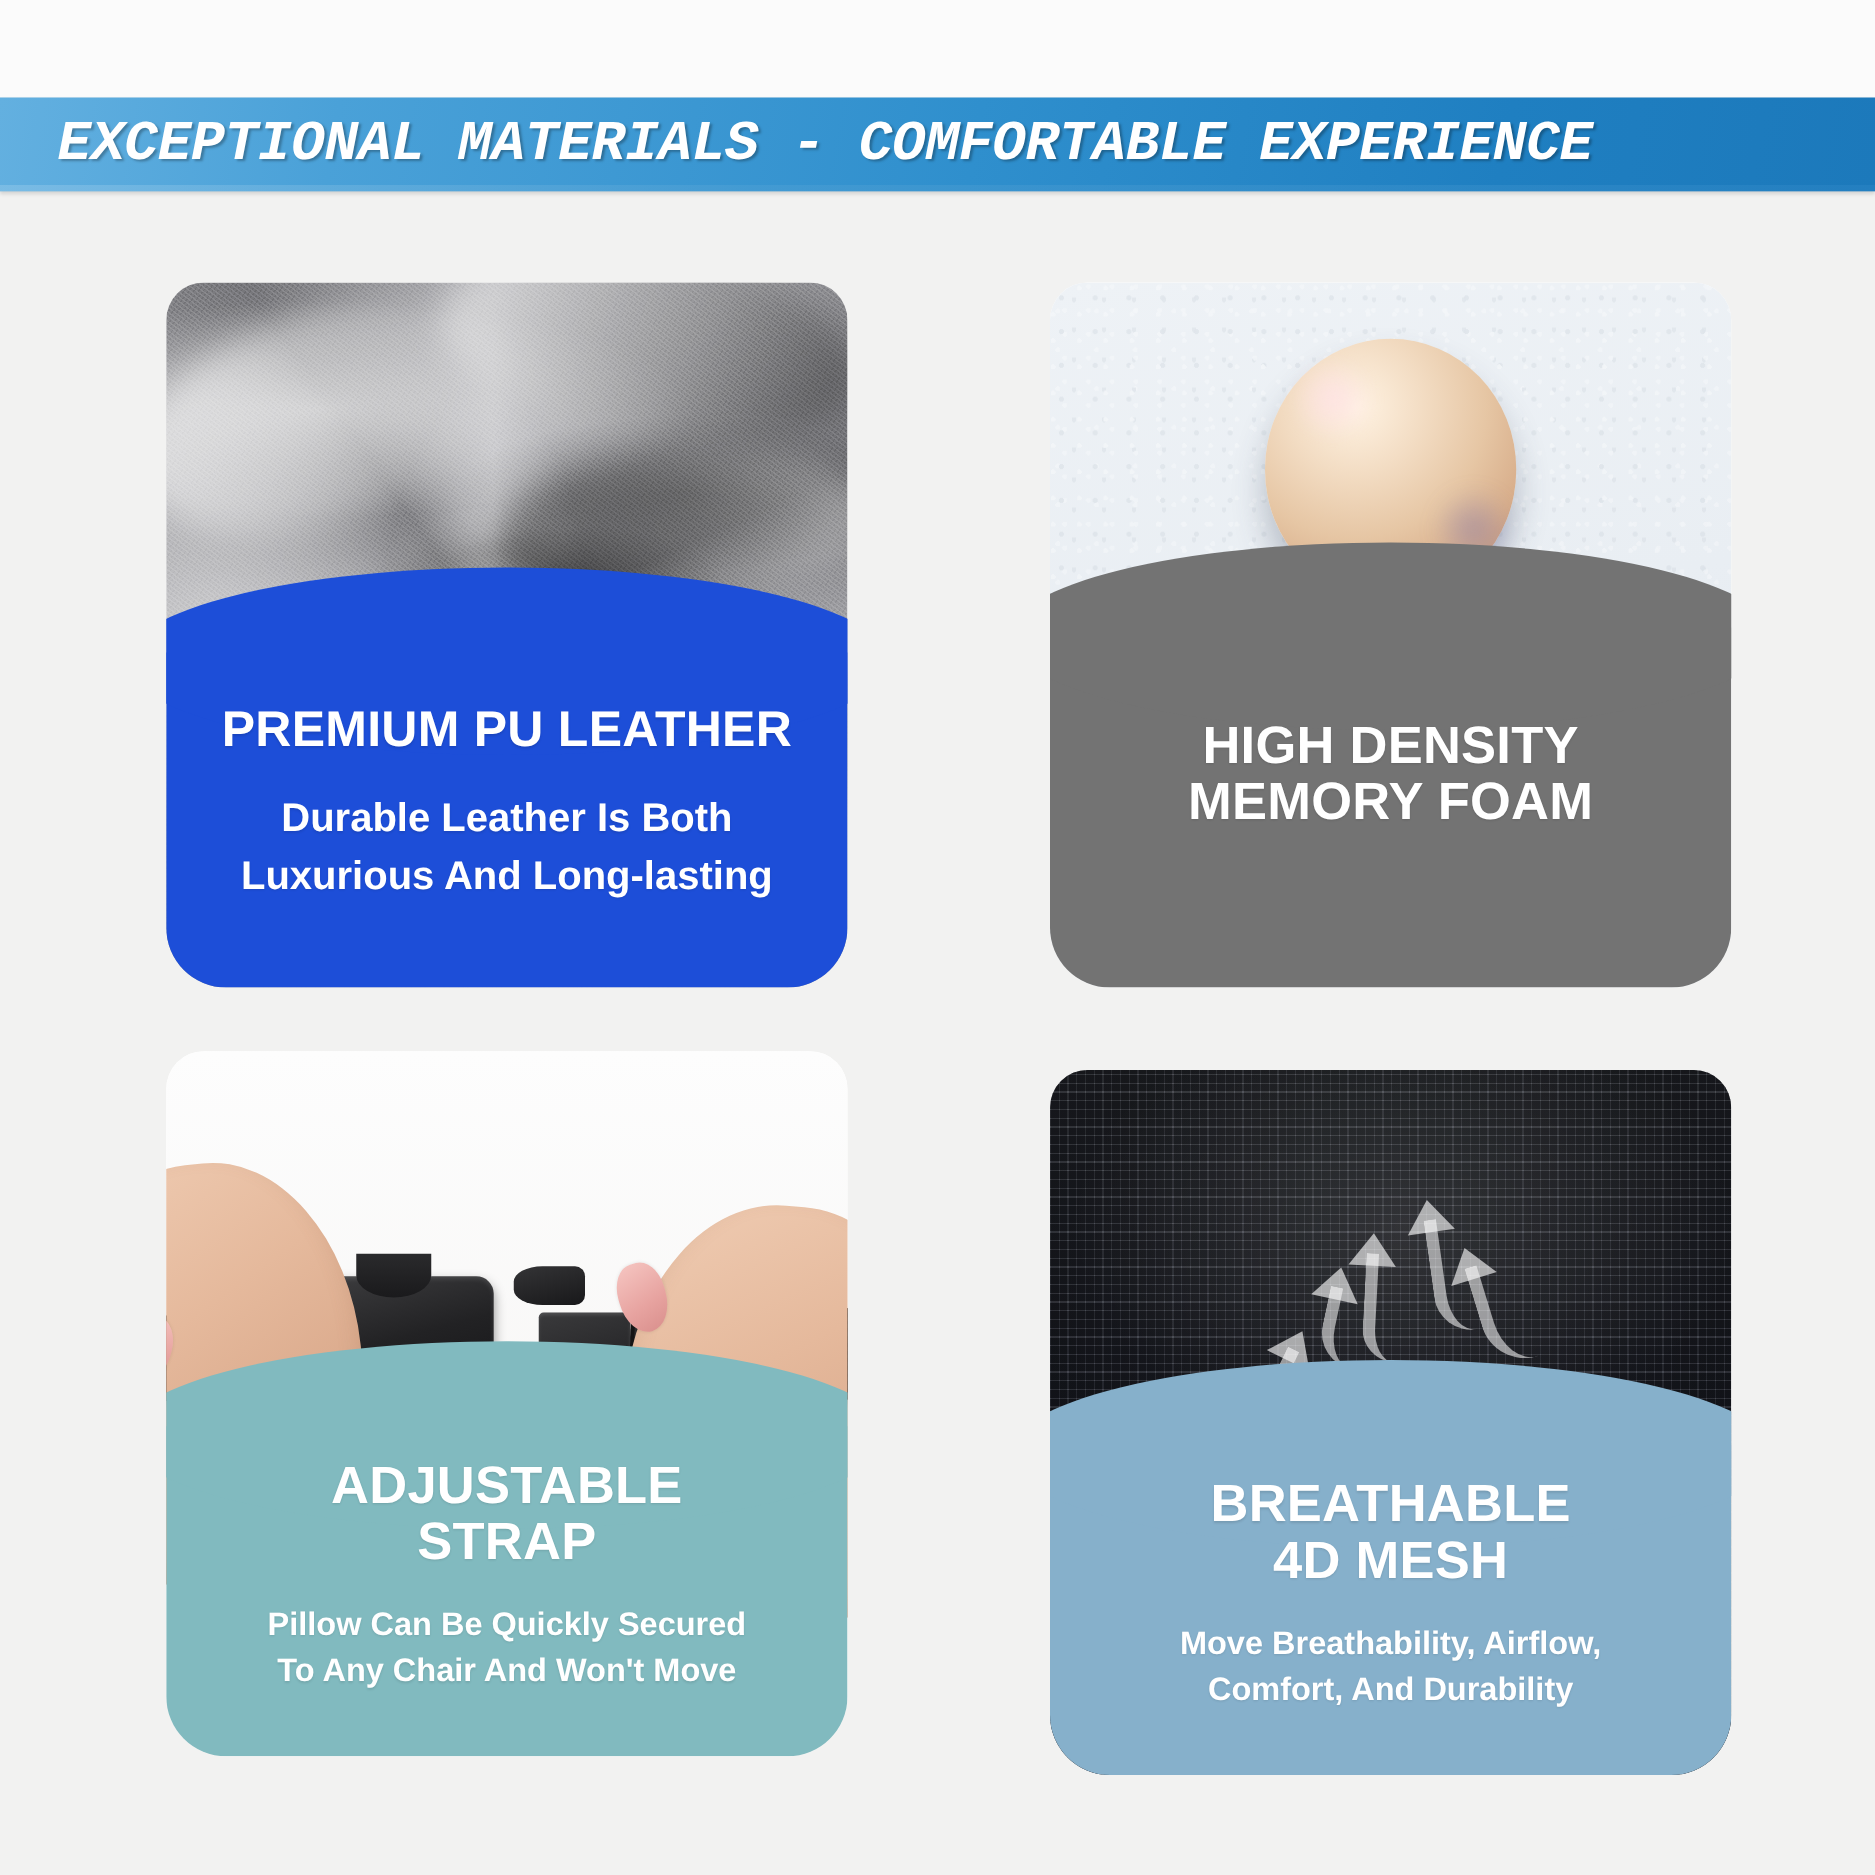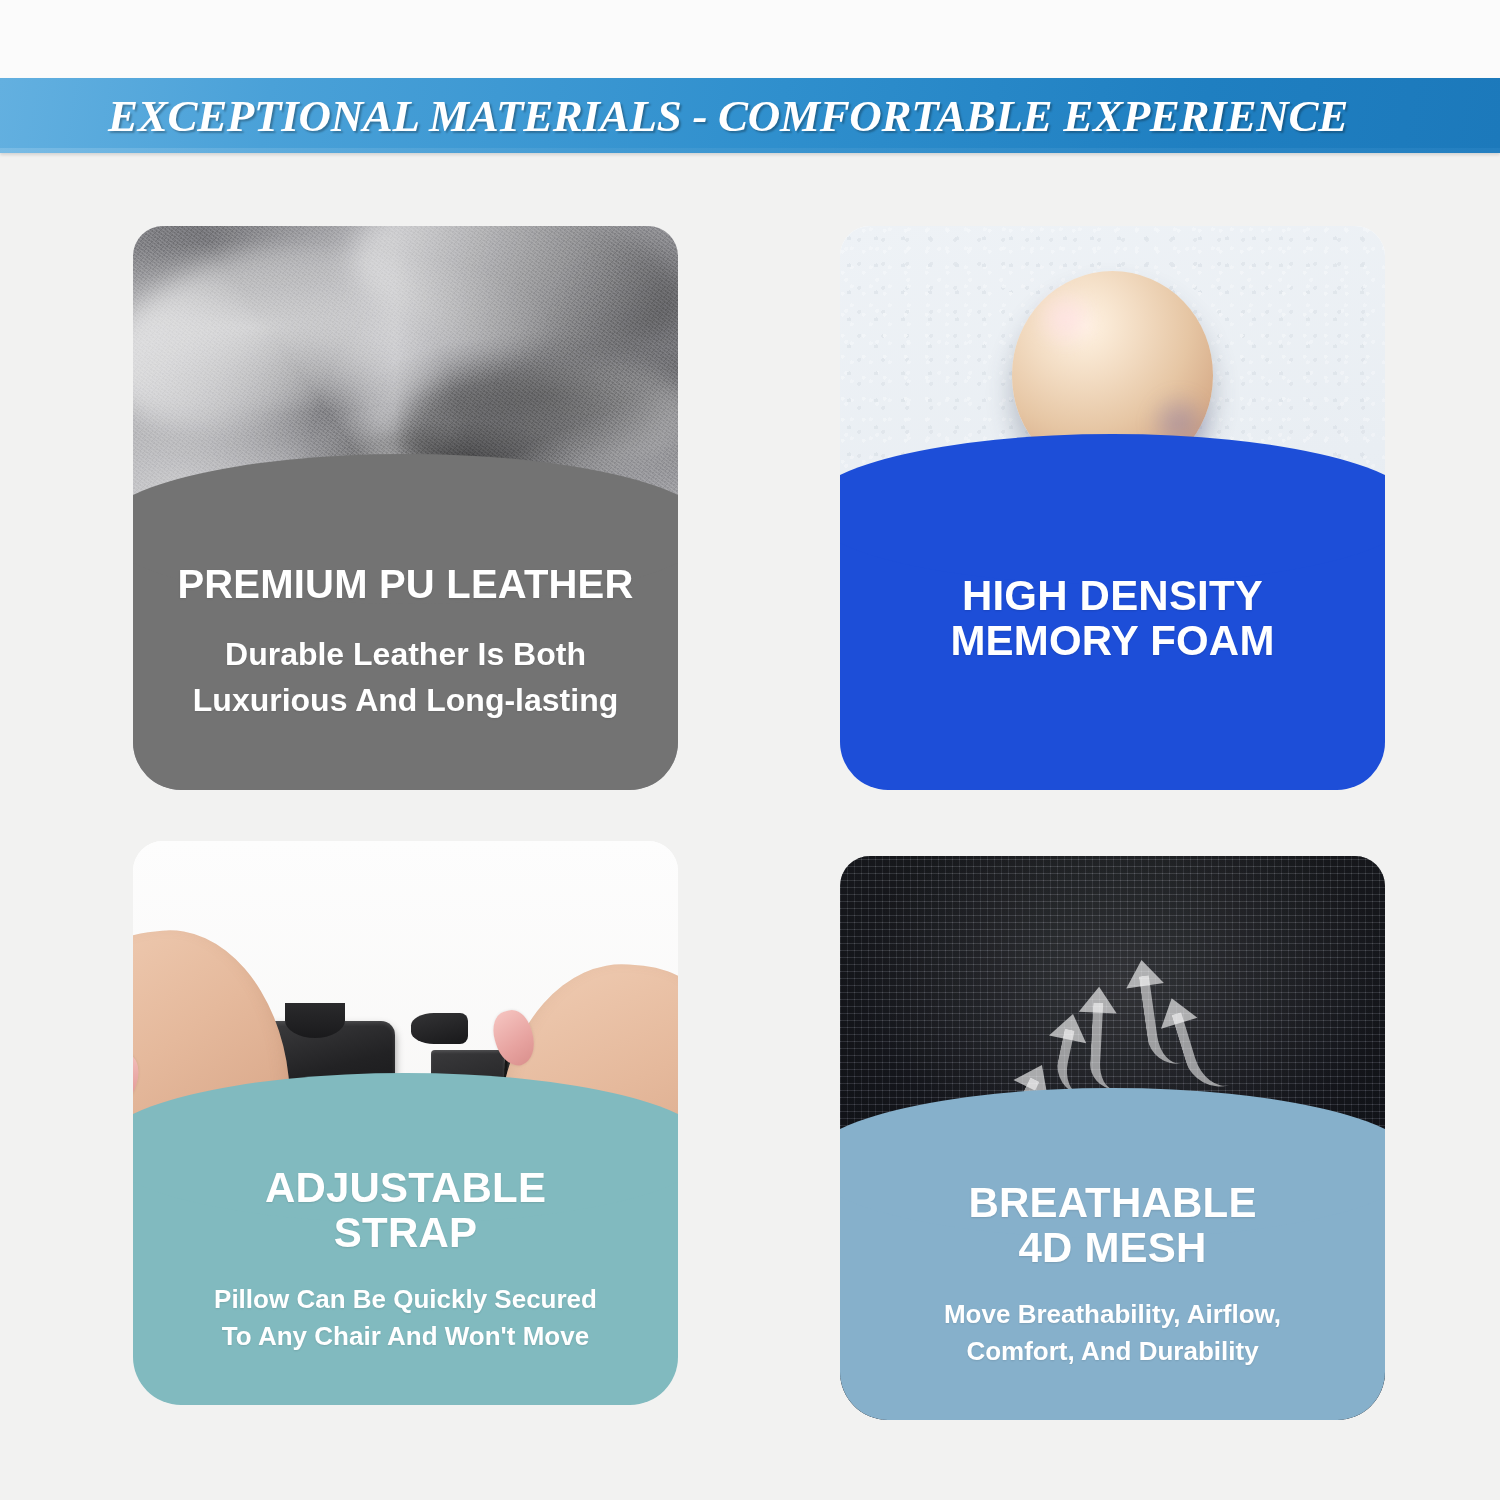--- a/index.html
+++ b/index.html
@@ -30,30 +30,29 @@
     background:linear-gradient(100deg,#63b0e0 0%,#4aa1d8 18%,#2f8fcd 52%,#1f7fc1 80%,#1c79bb 100%);
     display:flex; align-items:center;
     box-shadow:0 2px 3px rgba(0,0,0,0.13);
   }
   .banner::after{
     content:""; position:absolute; left:0; right:0; bottom:0; height:5px;
     background:linear-gradient(90deg,#8ec6e9,#4c9fd4 40%,#2a84c4);
     opacity:.55;
   }
   .banner-title {
-    padding-left:72px;
+    padding-left:46px;
     color:#ffffff;
     font-size:45px;
     font-weight:bold;
     font-style:italic;
     letter-spacing:-0.3px;
     white-space:nowrap;
     text-shadow:2px 2px 2px rgba(0,0,0,0.28);
-    font-family:Liberation Serif, serif;
-    margin-left:36px;
+    font-family:Liberation Mono, monospace;
   }
 
   
   .grid {
     position:absolute;
     left:133px; top:226px;
     width:1252px; height:1180px;
   }
 
   .card {
@@ -283,22 +282,22 @@
     padding:0 26px 26px;
     text-align:center;
     color:#ffffff;
     display:flex; flex-direction:column; justify-content:center;
   }
   .overlay::before{
     content:""; position:absolute; left:-6%; top:-68px; width:112%; height:150px;
     border-radius:50%;
     background:inherit;
   }
-  .ov-blue  { background:#737373; height:268px; }
-  .ov-blue2 { background:#1d4ed8; height:288px; }
+  .ov-blue  { background:#1d4ed8; height:268px; }
+  .ov-blue2 { background:#737373; height:288px; }
   .ov-teal  { background:#81babf; height:264px; }
   .ov-teal2 { background:#86b0cb; height:264px; }
 
   .ov-inner { position:relative; z-index:2; }
 
   .ov-title {
     font-size:42px; font-weight:bold; line-height:1.08;
     letter-spacing:.2px; white-space:pre-line;
     margin-bottom:26px;
     text-shadow:0 1px 2px rgba(0,0,0,.12);

